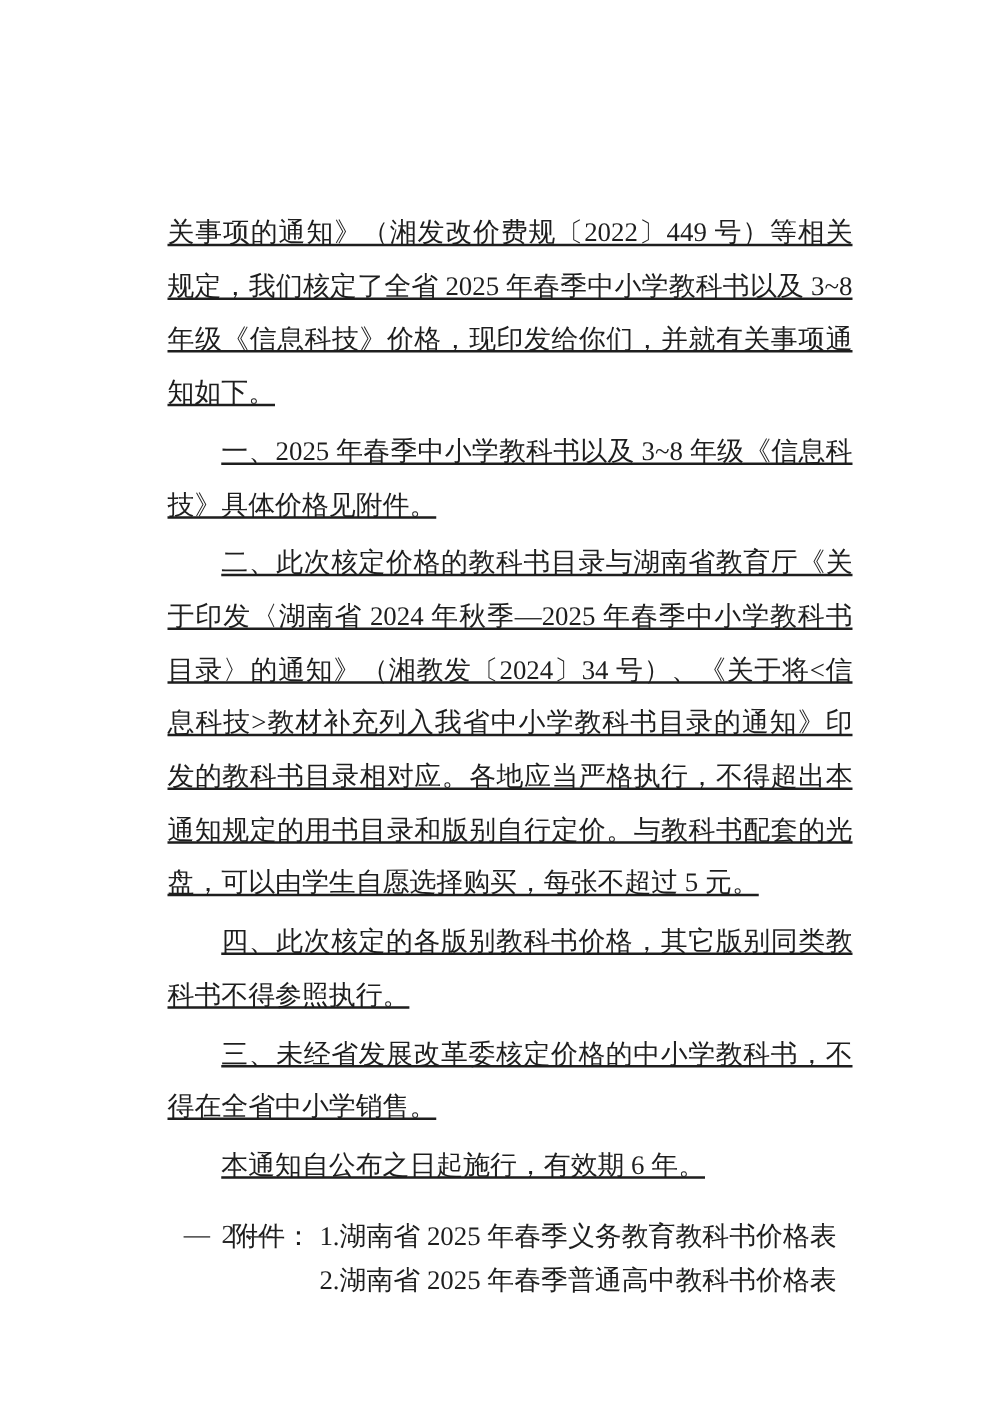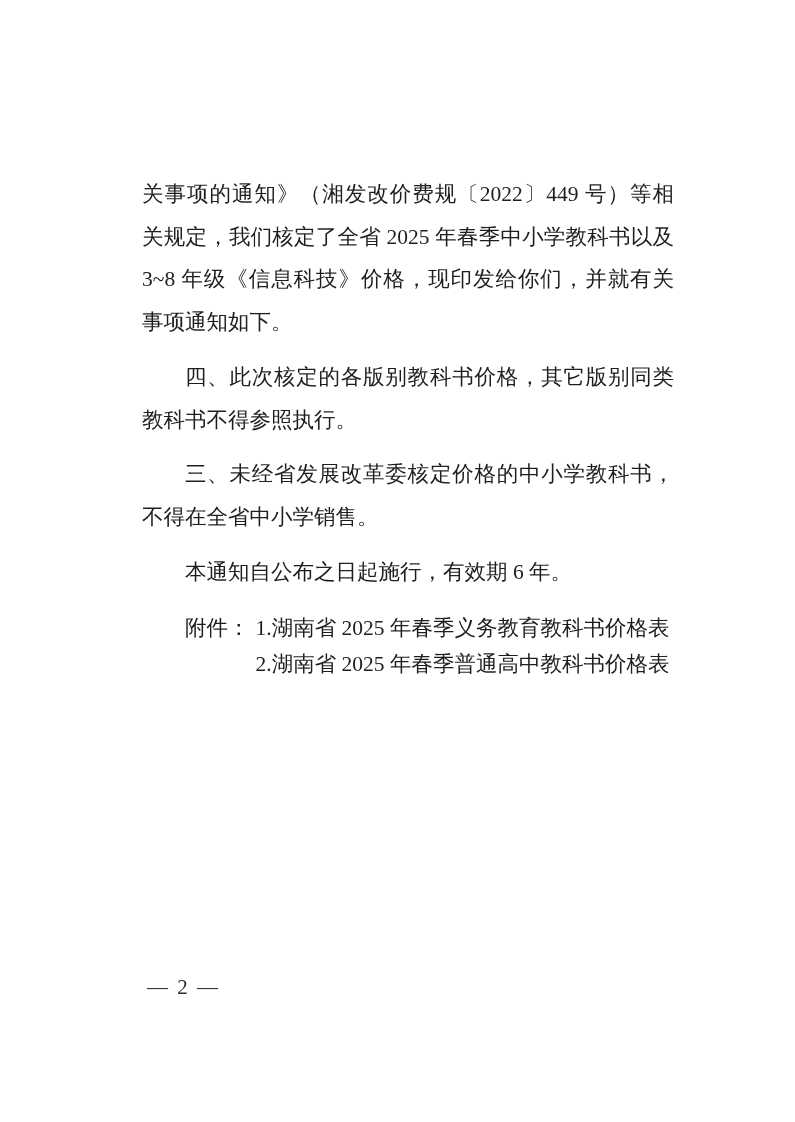--- a/index.html
+++ b/index.html
@@ -20,21 +20,22 @@
     position: absolute;
     left: 130px;
     top: 161px;
     width: 556px;
     font-size: 21.5px;
     line-height: 42.7px;
     text-align: justify;
     text-justify: inter-ideograph;
   }
   .para {
-    margin: 12px;
+    margin: 4px;
+    text-decoration: underline;
   }
   .para.indent {
     text-indent: 2em;
   }
   .attachments {
     margin-top: 18px;
     padding-left: 35px;
     display: flex;
     align-items: flex-start;
     line-height: 35.5px;
@@ -58,20 +59,22 @@
     letter-spacing: 2px;
     color: #2a2a2a;
   }
 </style>
 </head>
 <body>
 
 <div class="page">
   <div class="body-text">
     <p class="para">关事项的通知》（湘发改价费规〔2022〕449 号）等相关规定，我们核定了全省 2025 年春季中小学教科书以及 3~8 年级《信息科技》价格，现印发给你们，并就有关事项通知如下。</p>
+    <p class="para indent">一、2025 年春季中小学教科书以及 3~8 年级《信息科技》具体价格见附件。</p>
+    <p class="para indent">二、此次核定价格的教科书目录与湖南省教育厅《关于印发〈湖南省 2024 年秋季—2025 年春季中小学教科书目录〉的通知》（湘教发〔2024〕34 号）、《关于将&lt;信息科技&gt;教材补充列入我省中小学教科书目录的通知》印发的教科书目录相对应。各地应当严格执行，不得超出本通知规定的用书目录和版别自行定价。与教科书配套的光盘，可以由学生自愿选择购买，每张不超过 5 元。</p>
     <p class="para indent">四、此次核定的各版别教科书价格，其它版别同类教科书不得参照执行。</p>
     <p class="para indent">三、未经省发展改革委核定价格的中小学教科书，不得在全省中小学销售。</p>
     <p class="para indent">本通知自公布之日起施行，有效期 6 年。</p>
 
     <div class="attachments">
       <span class="att-label">附件：</span>
       <div class="att-items">
         <div>1.湖南省 2025 年春季义务教育教科书价格表</div>
         <div>2.湖南省 2025 年春季普通高中教科书价格表</div>
       </div>

